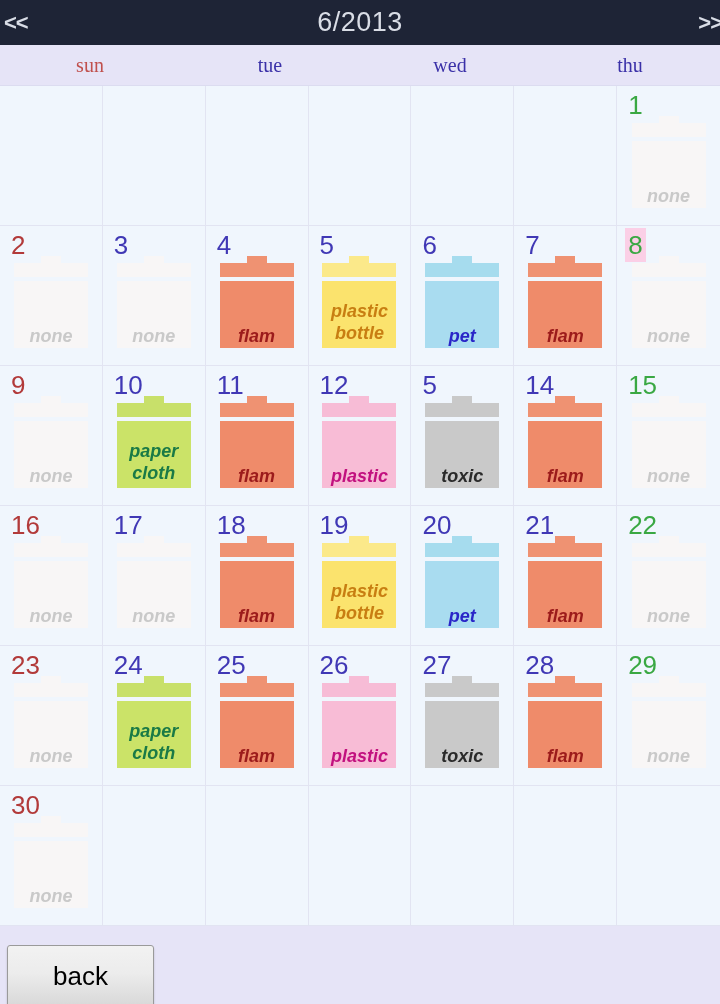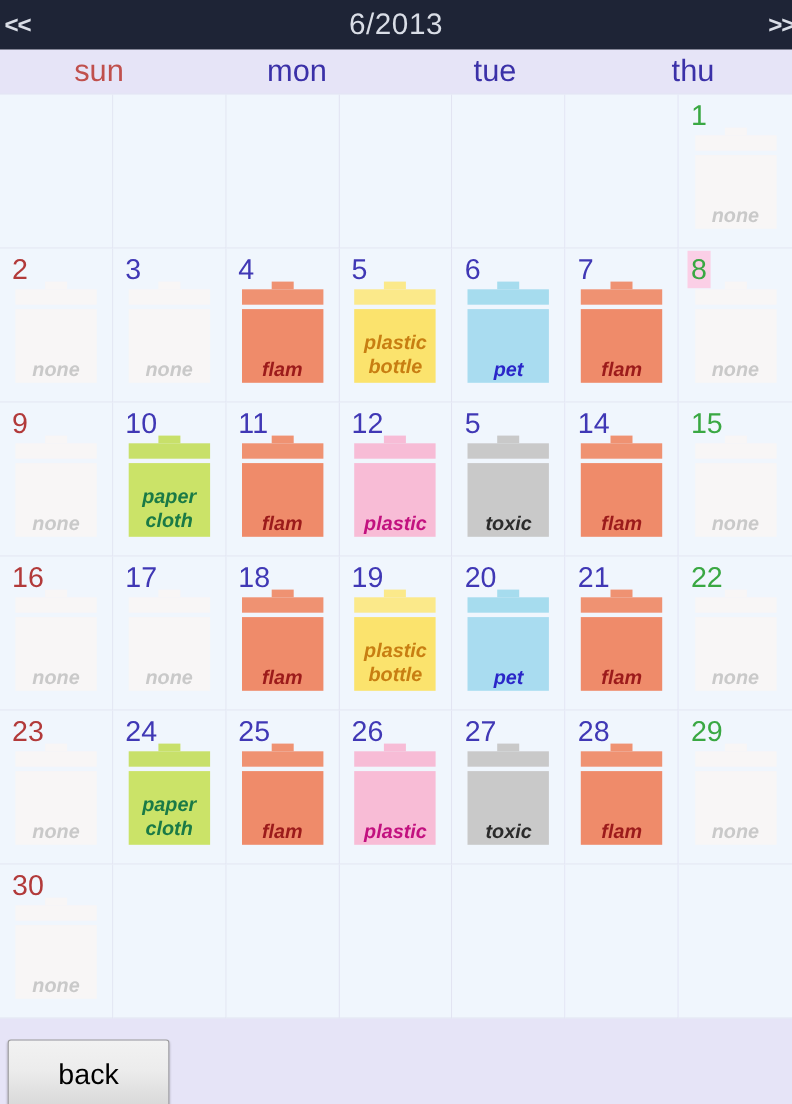--- a/index.html
+++ b/index.html
@@ -47,22 +47,23 @@
   #weekday-header {
     display: flex;
     height: 40px;
     background: #e6e4f7;
   }
   .weekday-cell {
     flex: 1 1 0;
     display: flex;
     align-items: center;
     justify-content: center;
-    font-size: 28px;
+    font-size: 20px;
     font-weight: normal;
+    font-family: Liberation Serif, serif;
   }
   .wd-sun { color: #c0504d; }
   .wd-weekday { color: #3b31a8; }
   .wd-sat { color: #3aa843; }
 
   
   #calendar-grid {
     display: grid;
     grid-template-columns: repeat(7, 1fr);
     grid-template-rows: repeat(6, 140px);
@@ -178,22 +179,22 @@
 <body>
 
 <div id="title-bar">
   <div class="nav-arrow" id="prev-arrow">&lt;&lt;</div>
   <div id="month-title">6/2013</div>
   <div class="nav-arrow" id="next-arrow">&gt;&gt;</div>
 </div>
 
 <div id="weekday-header">
     <div class="weekday-cell wd-sun">sun</div>
-    <div class="weekday-cell wd-weekday">mon</div>
     <div class="weekday-cell wd-weekday">tue</div>
+    <div class="weekday-cell wd-weekday">wed</div>
     <div class="weekday-cell wd-weekday">thu</div>
   </div>
 
 <div id="calendar-grid">
     <div class="day-cell col-0 empty"></div>
     <div class="day-cell col-1 empty"></div>
     <div class="day-cell col-2 empty"></div>
     <div class="day-cell col-3 empty"></div>
     <div class="day-cell col-4 empty"></div>
     <div class="day-cell col-5 empty"></div>

